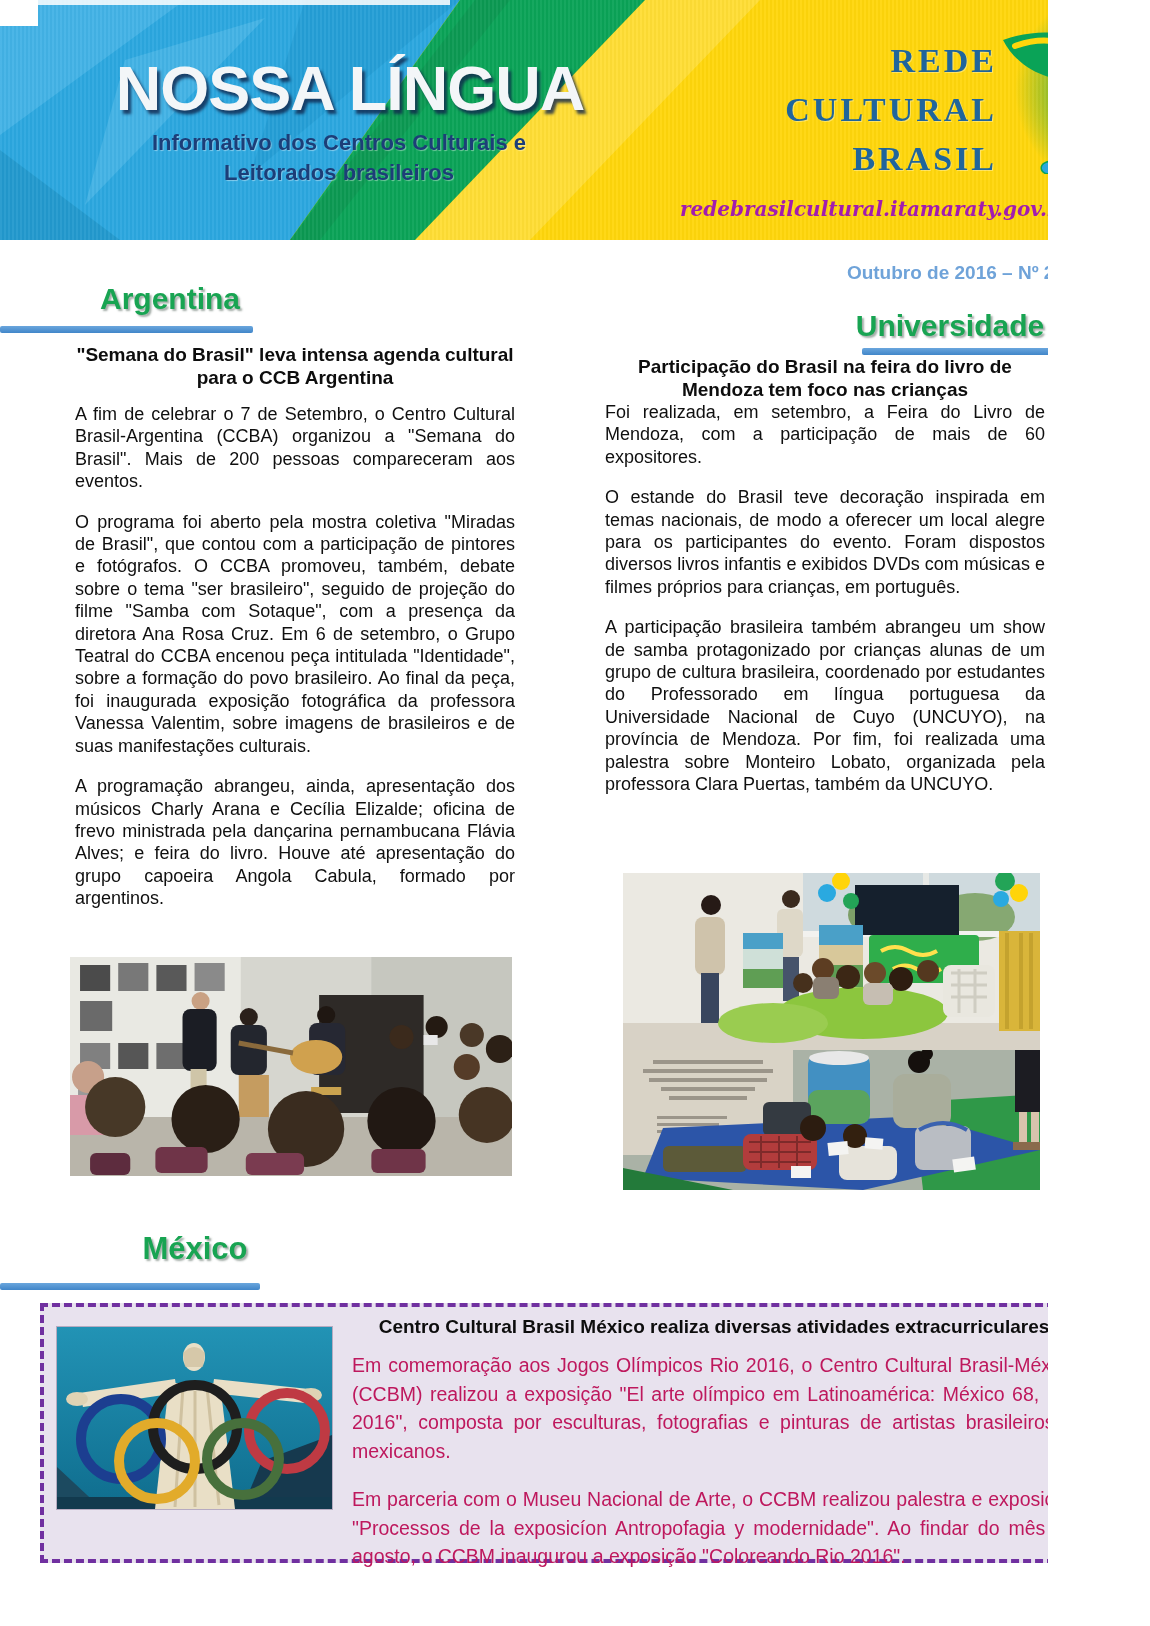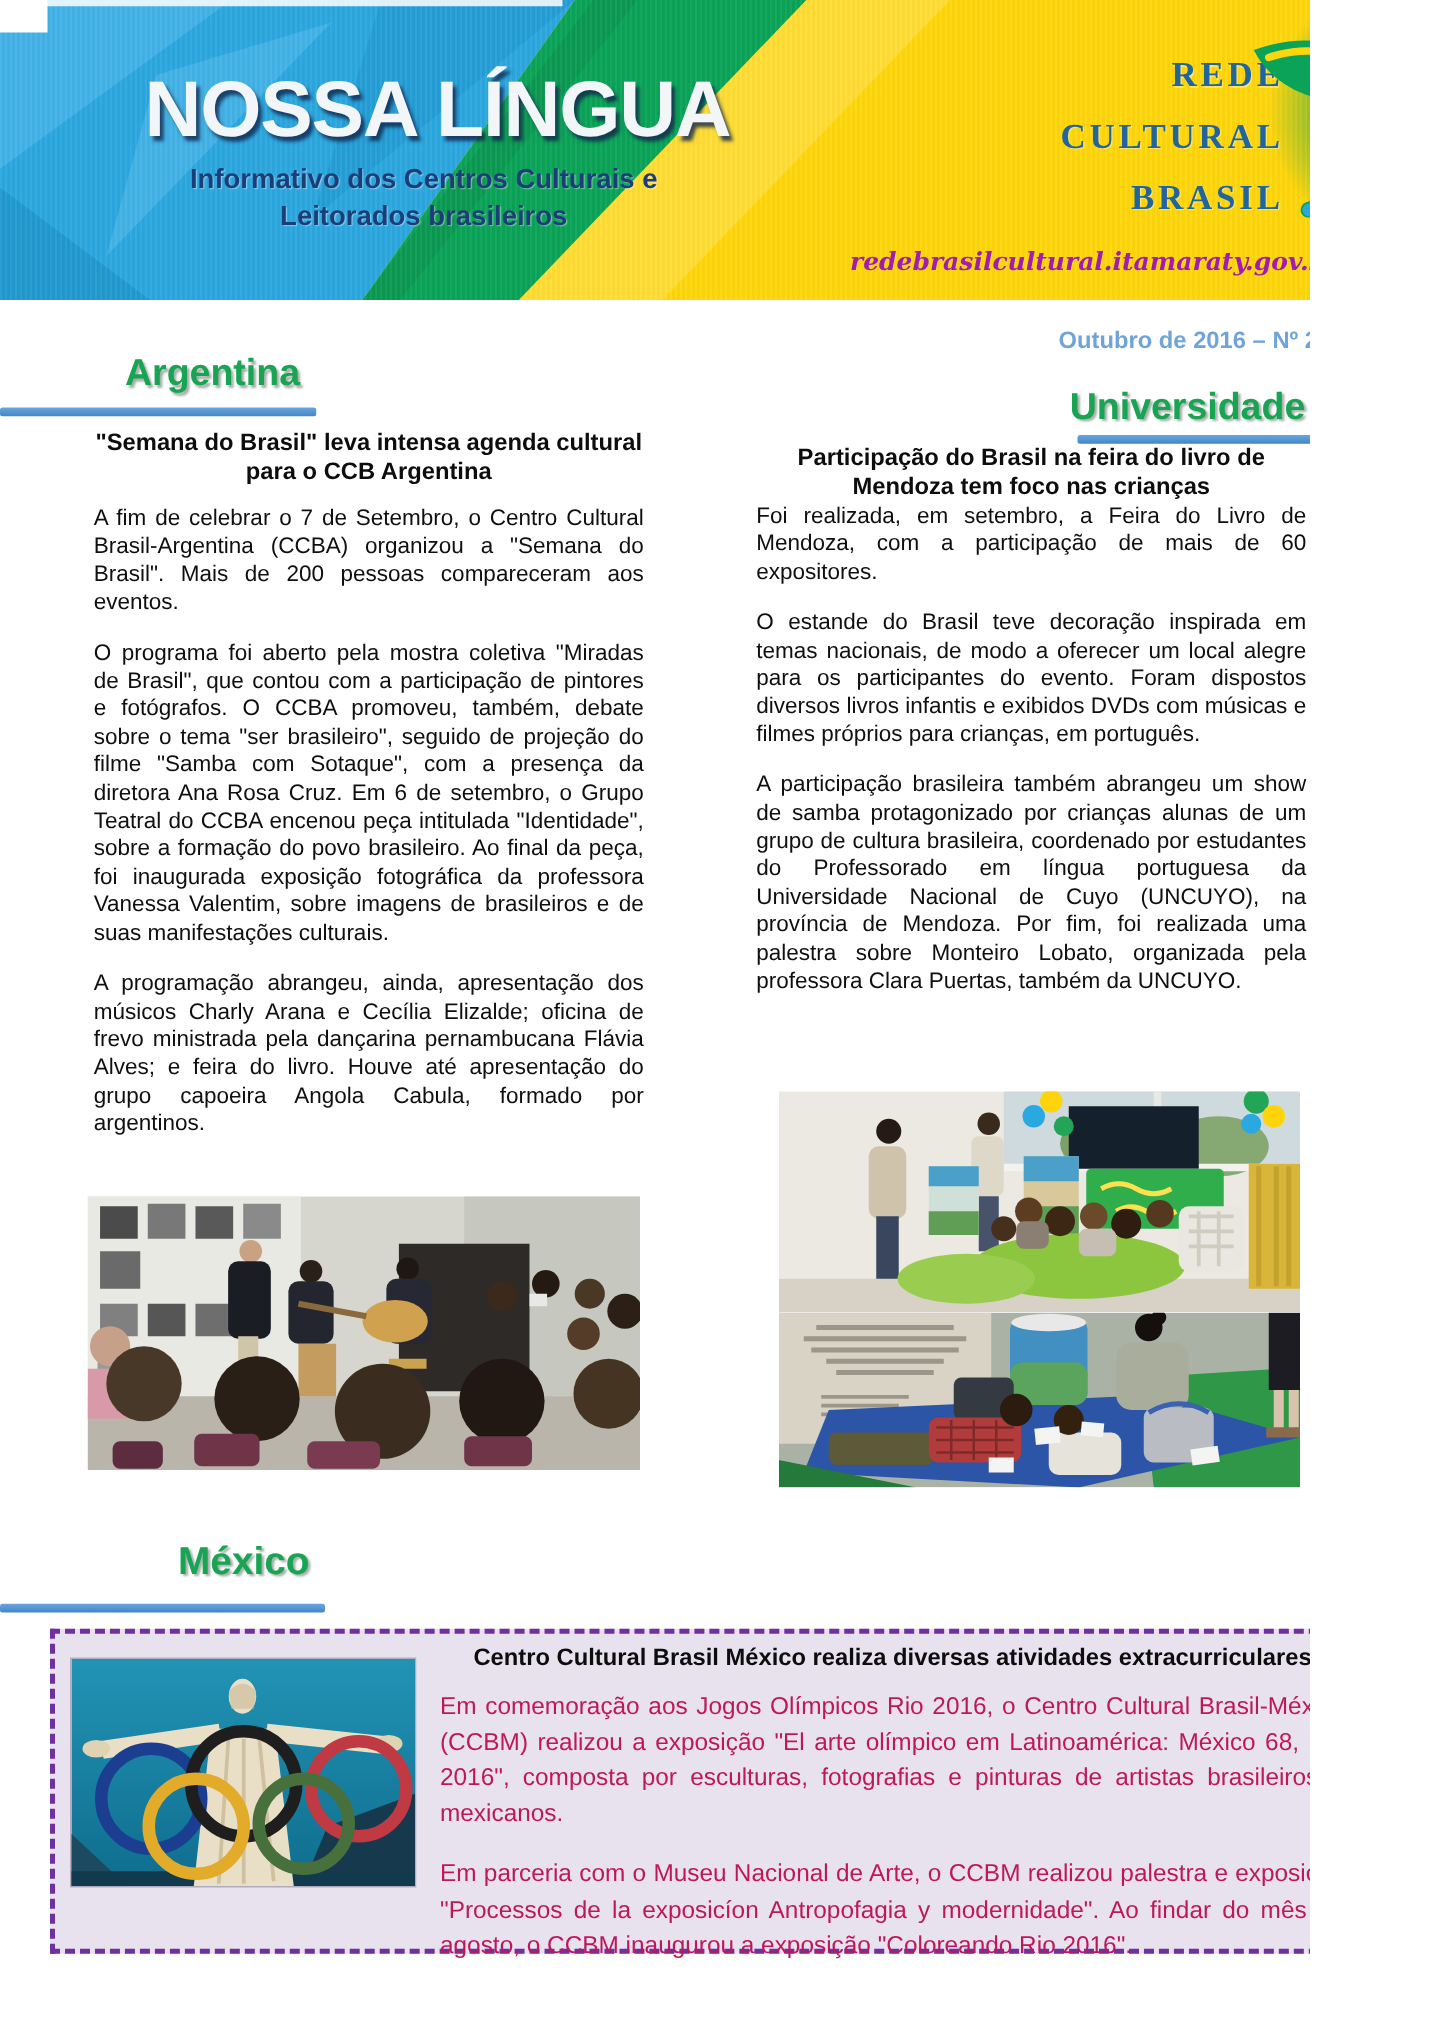--- a/index.html
+++ b/index.html
@@ -12,22 +12,22 @@
   .banner .texture{position:absolute;inset:0;
      background:repeating-linear-gradient(90deg,rgba(255,255,255,.05) 0 2px,rgba(0,0,0,.02) 2px 4px);}
   .white-notch{position:absolute;left:0;top:0;width:38px;height:26px;background:#fff;}
   .white-strip{position:absolute;left:0;top:0;width:450px;height:5px;background:rgba(255,255,255,.85);}
   .nl-title{position:absolute;left:70px;top:52px;width:560px;text-align:center;
      font-size:63px;font-weight:bold;letter-spacing:-1px;color:#f3f6f8;
      text-shadow:3px 4px 3px rgba(16,38,76,.8);white-space:nowrap;}
   .nl-sub{position:absolute;left:89px;top:128px;width:500px;text-align:center;
      font-size:22px;font-weight:bold;color:#1c3e78;line-height:30px;
      text-shadow:1px 1px 1px rgba(255,255,255,.4);}
-  .logo-block{position:absolute;left:778px;top:36px;width:249px;text-align:right;
-     font-family:"Liberation Serif", serif;font-weight:bold;font-size:28px;line-height:49px;
+  .logo-block{position:absolute;left:748px;top:36px;width:249px;text-align:right;
+     font-family:"Liberation Serif", serif;font-weight:bold;font-size:34px;line-height:49px;
      color:#20659b;letter-spacing:3px;text-shadow:1px 1px 0 rgba(255,255,255,.35);}
   .logo-swoosh{position:absolute;left:995px;top:28px;width:118px;height:146px;}
   .logo-url{position:absolute;left:680px;top:197px;width:382px;text-align:right;
      font-family:"DejaVu Serif", serif;font-style:italic;font-weight:bold;
      font-size:20px;color:#a21caf;}
 
   
   .issue-date{position:absolute;left:605px;top:262px;width:460px;text-align:right;
      font-size:19px;font-weight:bold;color:#6fa3d9;}
   .sec-heading{position:absolute;font-size:30px;font-weight:bold;color:#18a452;

